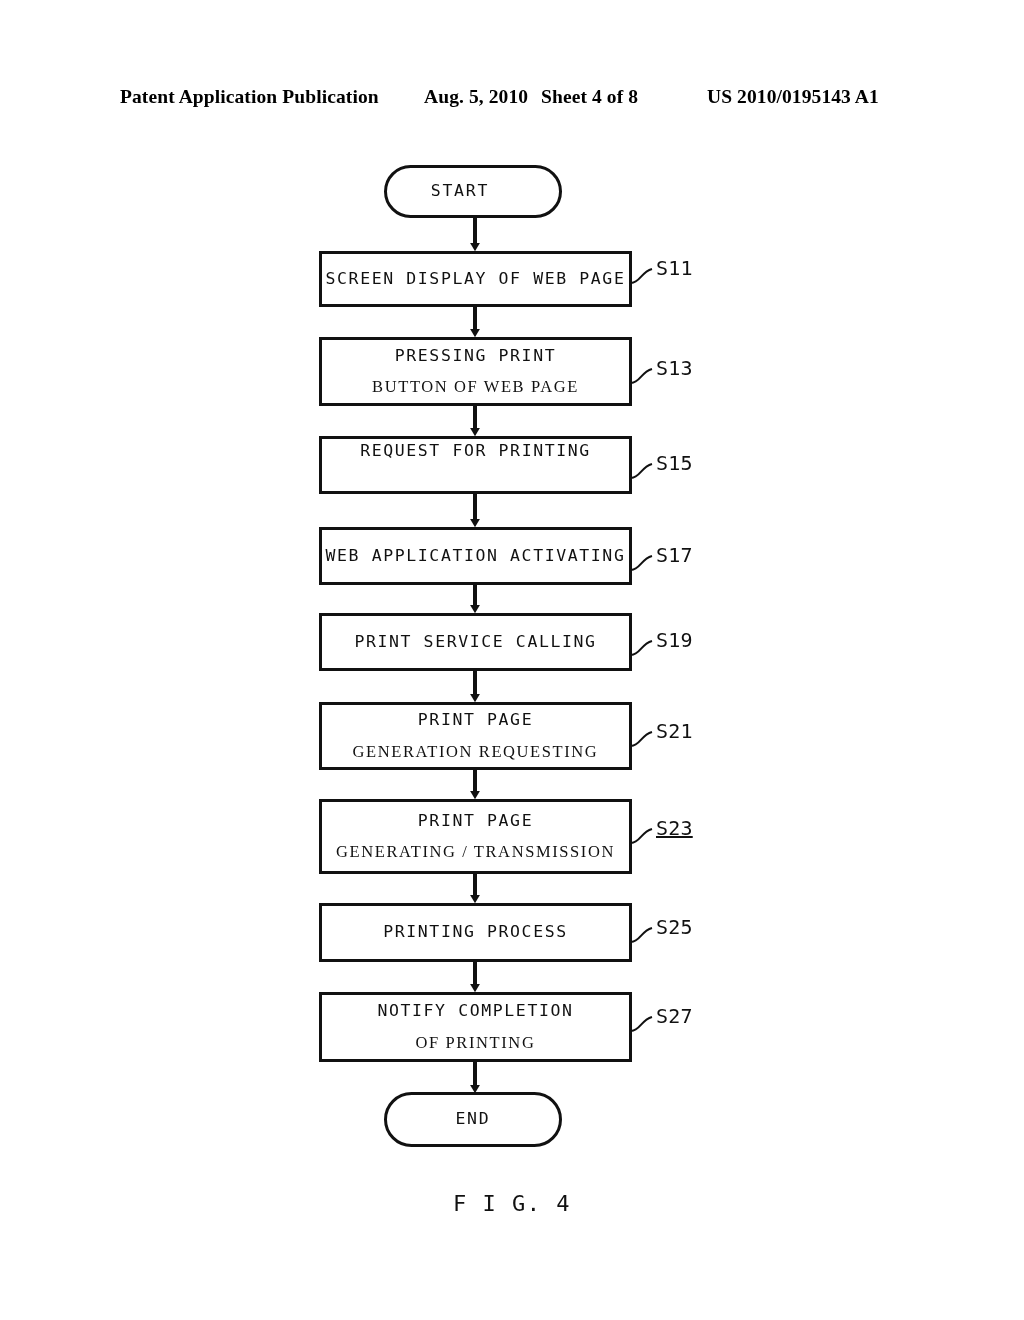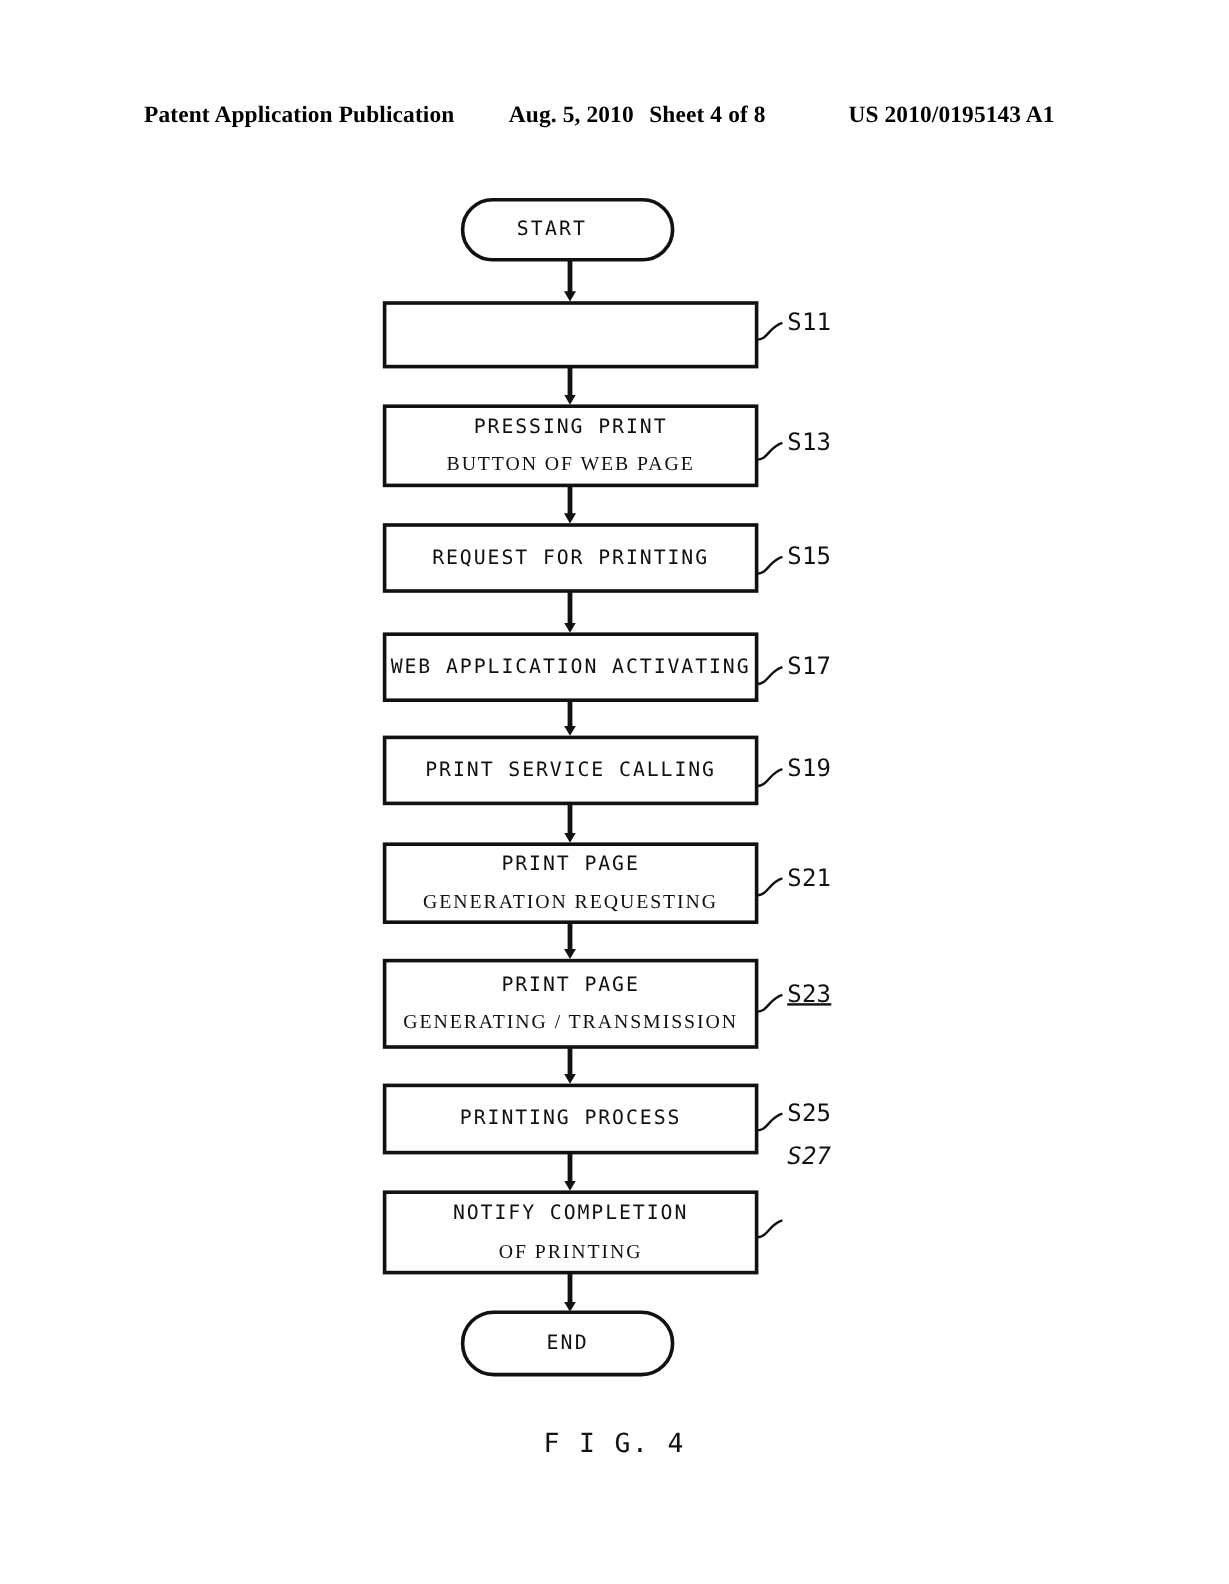--- a/index.html
+++ b/index.html
@@ -170,29 +170,32 @@
     <path d="M 631 746 C 640 746 641 735 652 732" fill="none" stroke="#111111" stroke-width="2"></path>
     <path d="M 631 843 C 640 843 641 832 652 829" fill="none" stroke="#111111" stroke-width="2"></path>
     <path d="M 631 942 C 640 942 641 931 652 928" fill="none" stroke="#111111" stroke-width="2"></path>
     <path d="M 631 1031 C 640 1031 641 1020 652 1017" fill="none" stroke="#111111" stroke-width="2"></path>
   </svg>
 
   <div class="node-text terminal-text" style="left:372px; top:166px; width:176px; height:51px;">
     <div class="line">START</div>
   </div>
 
+  <div class="node-text" style="left:320px; top:252px; width:311px; height:54px;">
+    <div class="line">SCREEN DISPLAY OF WEB PAGE</div>
+  </div>
   <div class="step-label" style="left:656px; top:256px;">S11</div>
 
   <div class="node-text" style="left:320px; top:338px; width:311px; height:67px;">
     <div class="line">PRESSING PRINT</div>
     <div class="line">BUTTON OF WEB PAGE</div>
   </div>
   <div class="step-label" style="left:656px; top:356px;">S13</div>
 
-  <div class="node-text" style="left:320px; top:437px; width:311px; height:56px;">
+  <div class="node-text" style="left:320px; top:423px; width:311px; height:56px;">
     <div class="line">REQUEST FOR PRINTING</div>
   </div>
   <div class="step-label" style="left:656px; top:451px;">S15</div>
 
   <div class="node-text" style="left:320px; top:528px; width:311px; height:56px;">
     <div class="line">WEB APPLICATION ACTIVATING</div>
   </div>
   <div class="step-label" style="left:656px; top:543px;">S17</div>
 
   <div class="node-text" style="left:320px; top:614px; width:311px; height:56px;">
@@ -214,21 +217,21 @@
 
   <div class="node-text" style="left:320px; top:904px; width:311px; height:57px;">
     <div class="line">PRINTING PROCESS</div>
   </div>
   <div class="step-label" style="left:656px; top:915px;">S25</div>
 
   <div class="node-text" style="left:320px; top:993px; width:311px; height:68px;">
     <div class="line">NOTIFY COMPLETION</div>
     <div class="line">OF PRINTING</div>
   </div>
-  <div class="step-label" style="left:656px; top:951px;font-style:italic;">S27</div>
+  <div class="step-label" style="left:656px; top:1004px;">S27</div>
 
   <div class="node-text terminal-text" style="left:385px; top:1093px; width:176px; height:53px;">
     <div class="line">END</div>
   </div>
 
 </div>
 
 <div id="fig-caption">F I G. 4</div>
 
 </body></html>

